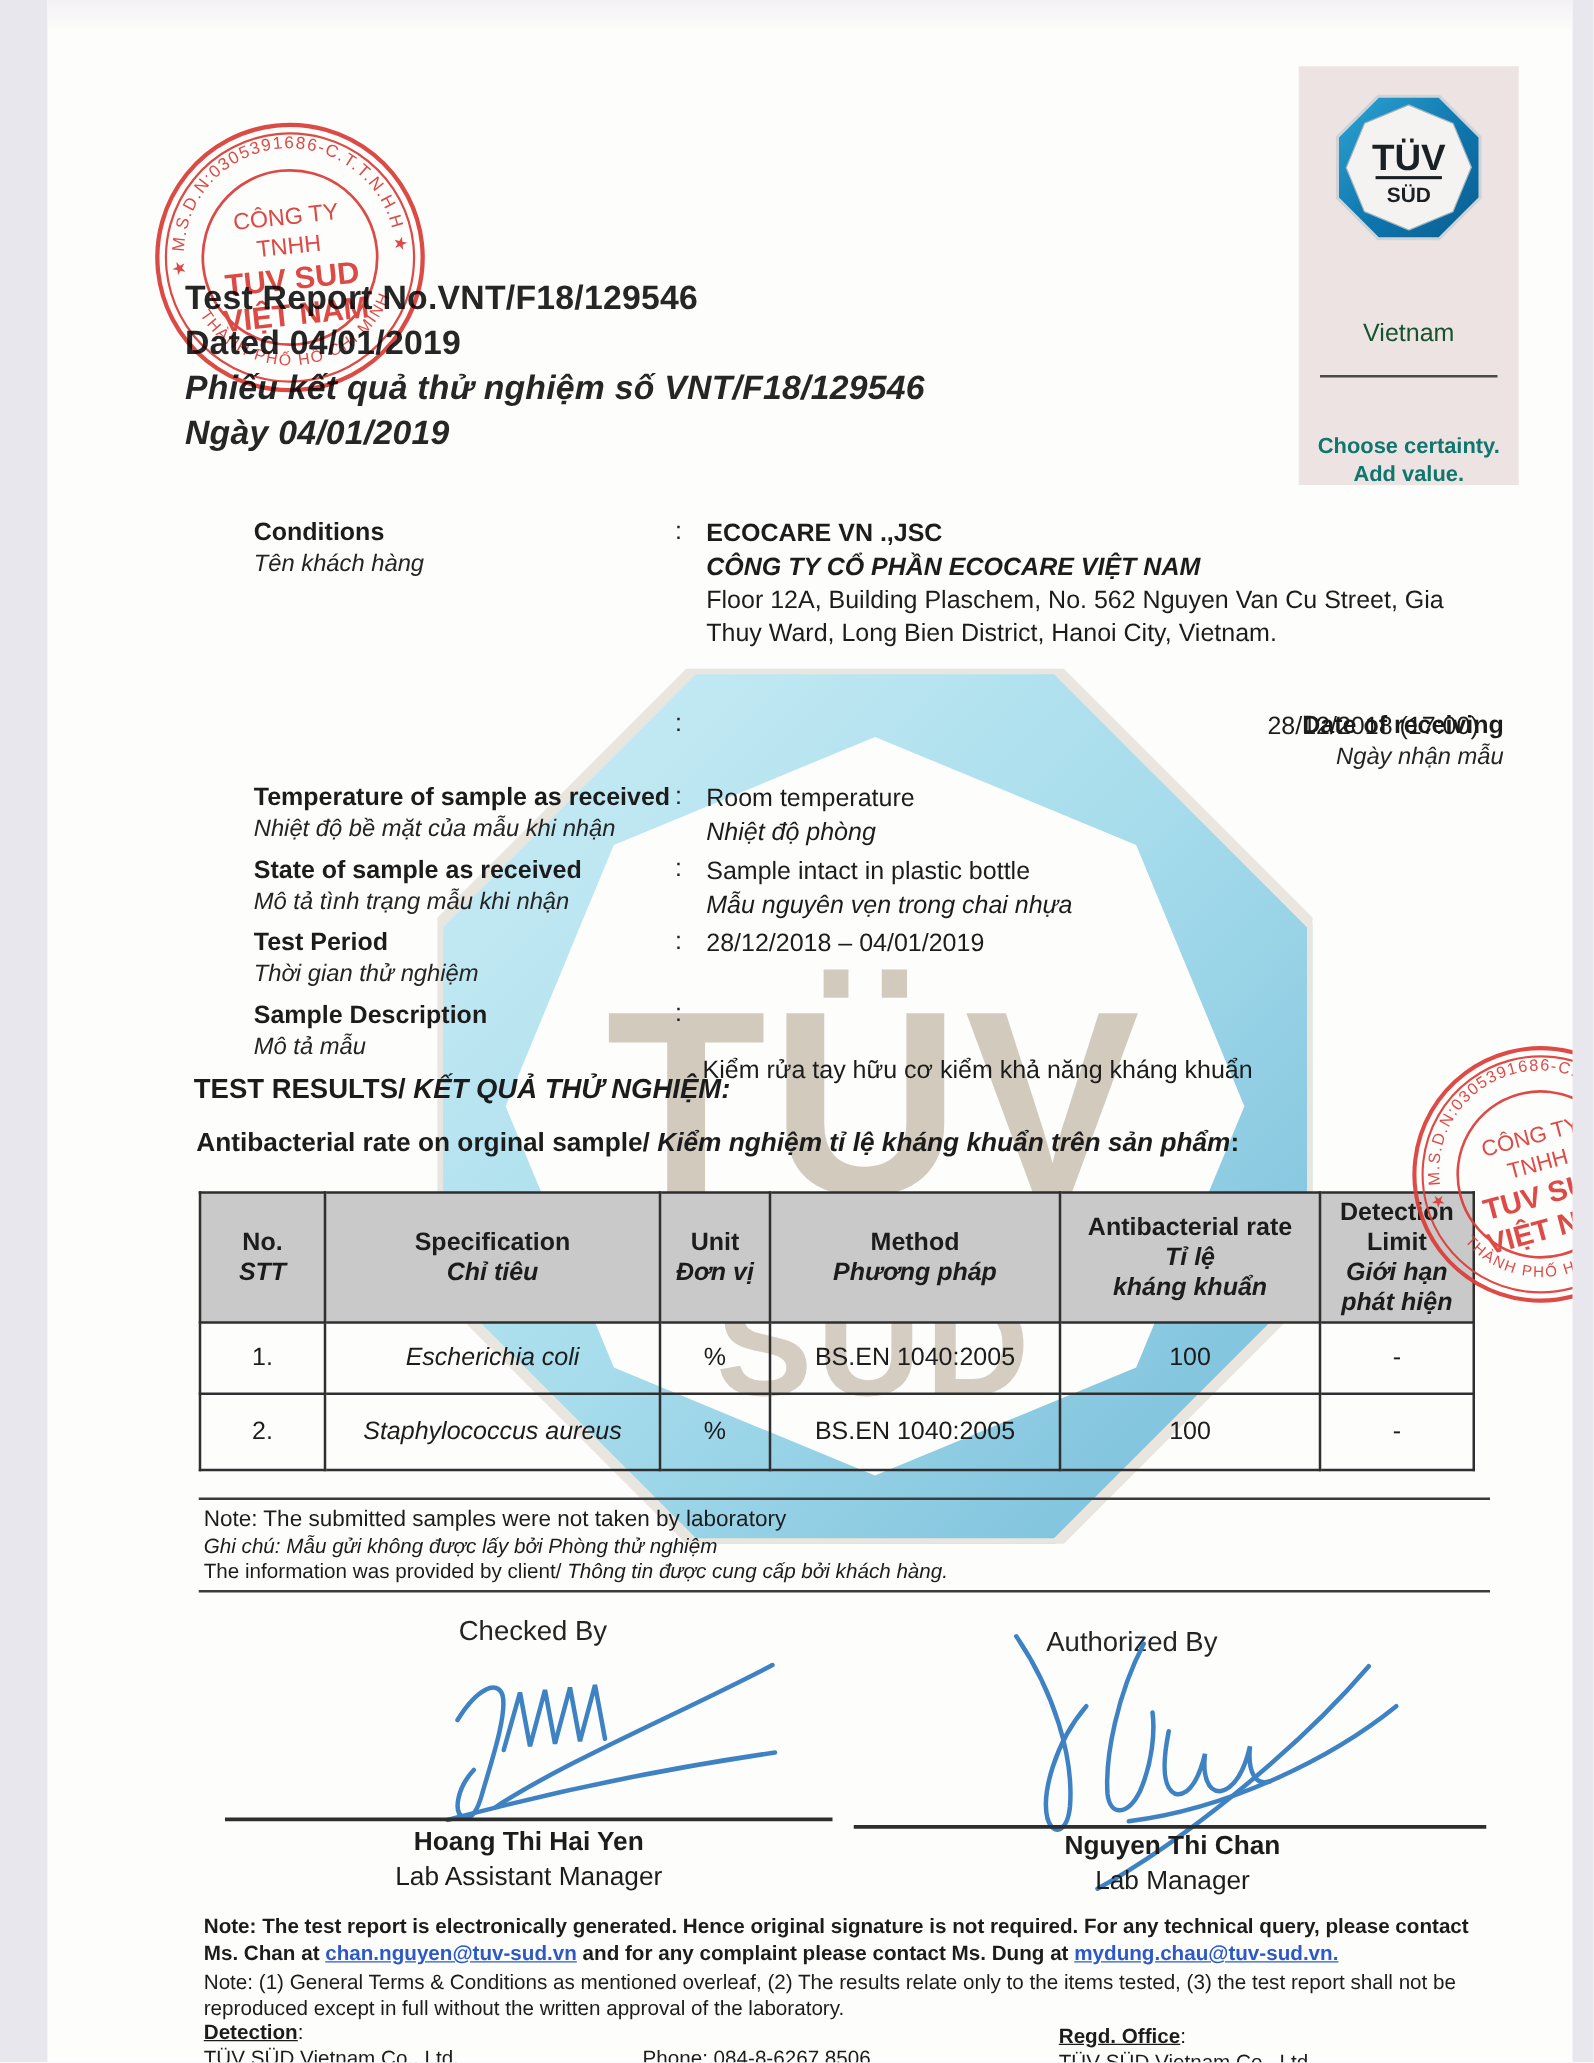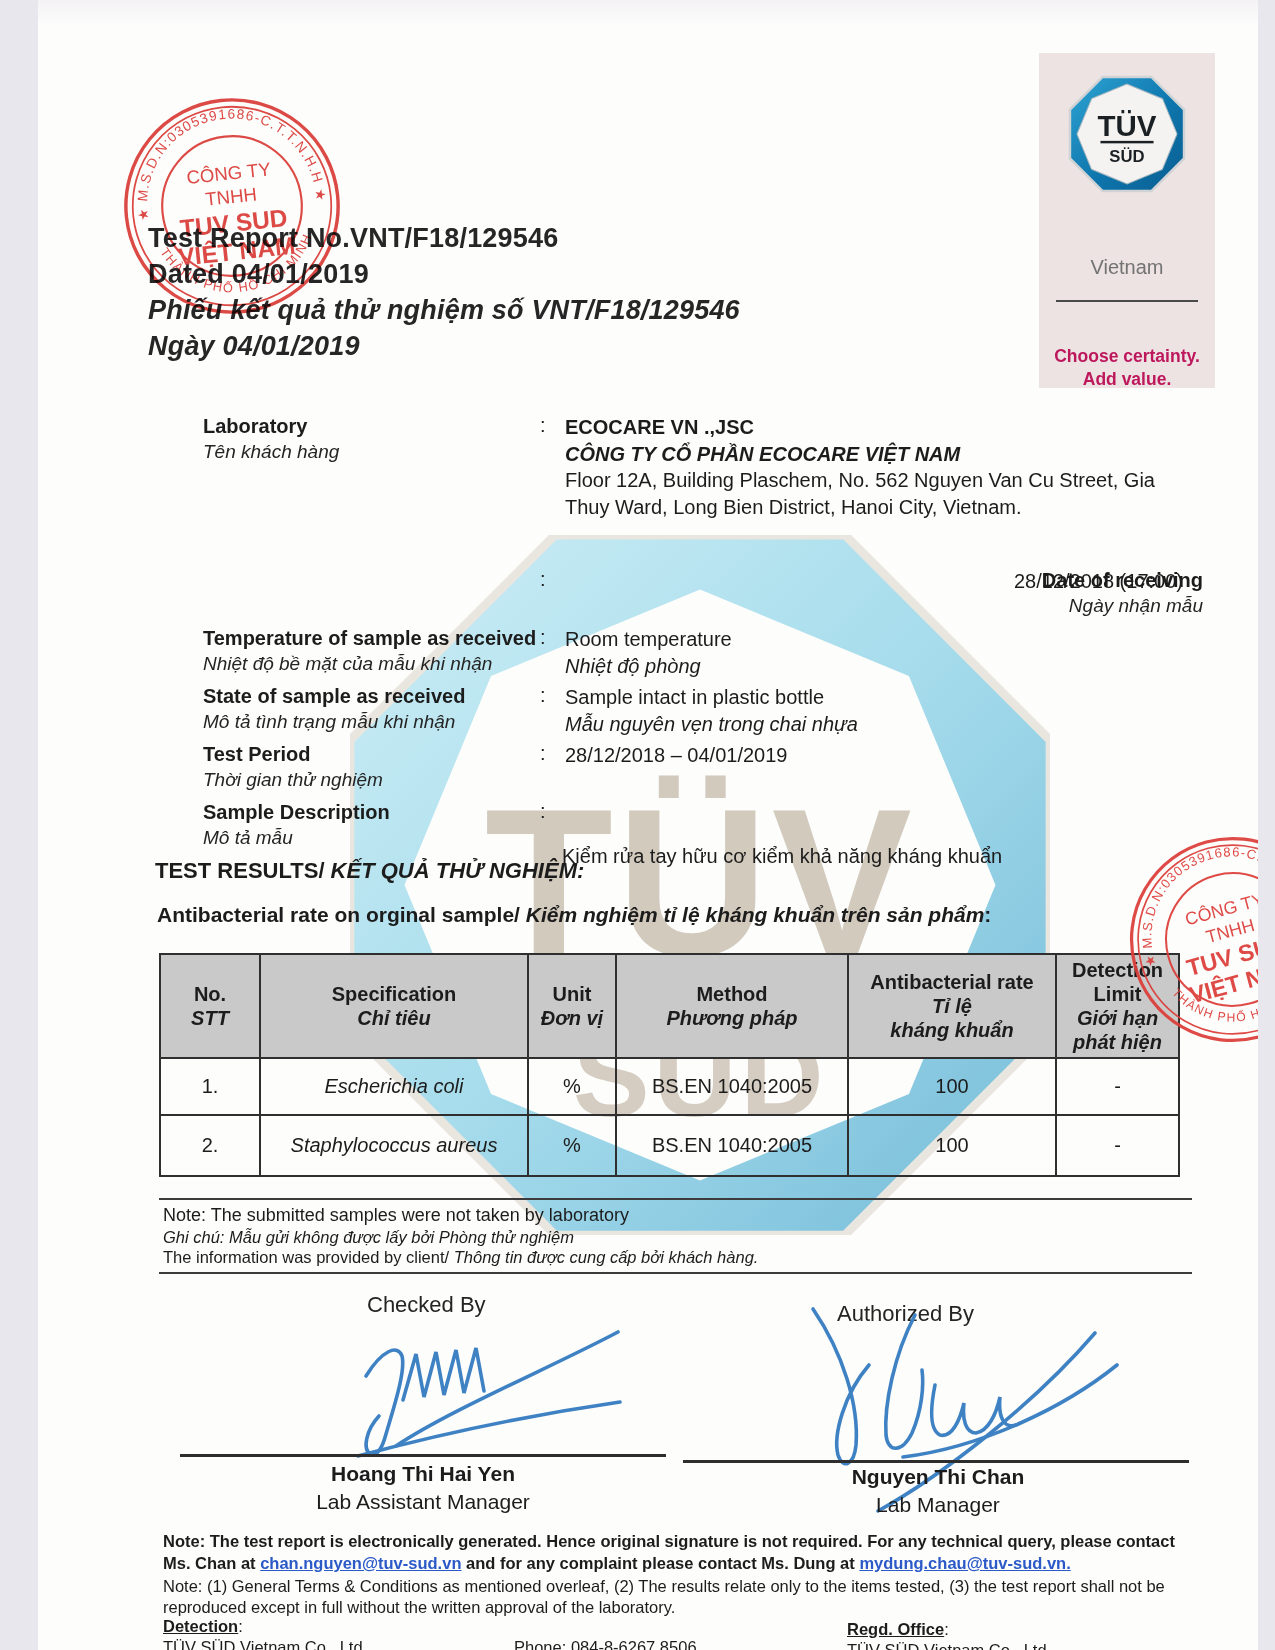--- a/index.html
+++ b/index.html
@@ -8,23 +8,23 @@
   .page{position:absolute;left:38px;top:0;width:1220px;height:1650px;background:#fdfdfc;}
   .page::before{content:"";position:absolute;left:0;top:0;width:100%;height:28px;
     background:linear-gradient(180deg,#f3f1f4 0%,rgba(253,253,252,0) 90%);}
   .abs{position:absolute;}
   .z1{z-index:1}.z2{z-index:2}.z3{z-index:3}
   .b{font-weight:bold}.i{font-style:italic}
   
   .title{left:148px;top:220px;font-size:27px;font-weight:bold;line-height:36px;color:#262626;letter-spacing:.2px;}
   
   .brandbox{left:1039px;top:53px;width:176px;height:335px;background:#ece3e2;}
-  .brand-region{position:absolute;left:0;top:203px;width:100%;text-align:center;font-size:20px;color:#737373;}
+  .brand-region{position:absolute;left:0;top:203px;width:100%;text-align:center;font-size:20px;color:#14532d;}
   .brand-rule{position:absolute;left:17px;top:247px;width:142px;height:2px;background:#4a4a4a;}
-  .brand-tagline{position:absolute;left:0;top:292px;width:100%;text-align:center;font-size:17.5px;font-weight:bold;color:#be185d;line-height:23px;}
+  .brand-tagline{position:absolute;left:0;top:292px;width:100%;text-align:center;font-size:17.5px;font-weight:bold;color:#0f766e;line-height:23px;}
   
   .label-en{font-size:20px;font-weight:bold;line-height:25px;}
   .label-vi{font-size:19px;font-style:italic;line-height:25px;color:#242424;}
   .colon{position:absolute;left:540px;top:0;font-size:20px;}
   .vals{position:absolute;left:565px;top:0;width:618px;font-size:20px;line-height:26.5px;}
   .inforow{left:203px;width:1000px;}
   
   .heading{left:155px;top:858px;font-size:22px;font-weight:bold;}
   .subheading{left:157px;top:903px;font-size:21px;font-weight:bold;}
   table.results{position:absolute;left:159px;top:953px;border-collapse:collapse;table-layout:fixed;z-index:2;}
@@ -102,21 +102,21 @@
     </svg>
     <div class="brand-region">Vietnam</div>
     <div class="brand-rule"></div>
     <div class="brand-tagline">
       <div>Choose certainty.</div>
       <div>Add value.</div>
     </div>
   </div>
 
   <div class="abs z2 inforow" style="top:414px;">
-    <div class="label-en">Laboratory</div>
+    <div class="label-en">Conditions</div>
     <div class="label-vi">Tên khách hàng</div>
     <div class="colon" style="left:337px;">:</div>
     <div class="vals" style="left:362px;">
       <div class="b">ECOCARE VN .,JSC</div>
       <div class="b i">CÔNG TY CỔ PHẦN ECOCARE VIỆT NAM</div>
       <div>Floor 12A, Building Plaschem, No. 562 Nguyen Van Cu Street, Gia Thuy Ward, Long Bien District, Hanoi City, Vietnam.</div>
     </div>
   </div>
 
   <div class="abs z2 inforow" style="top:568px;text-align:right;">

